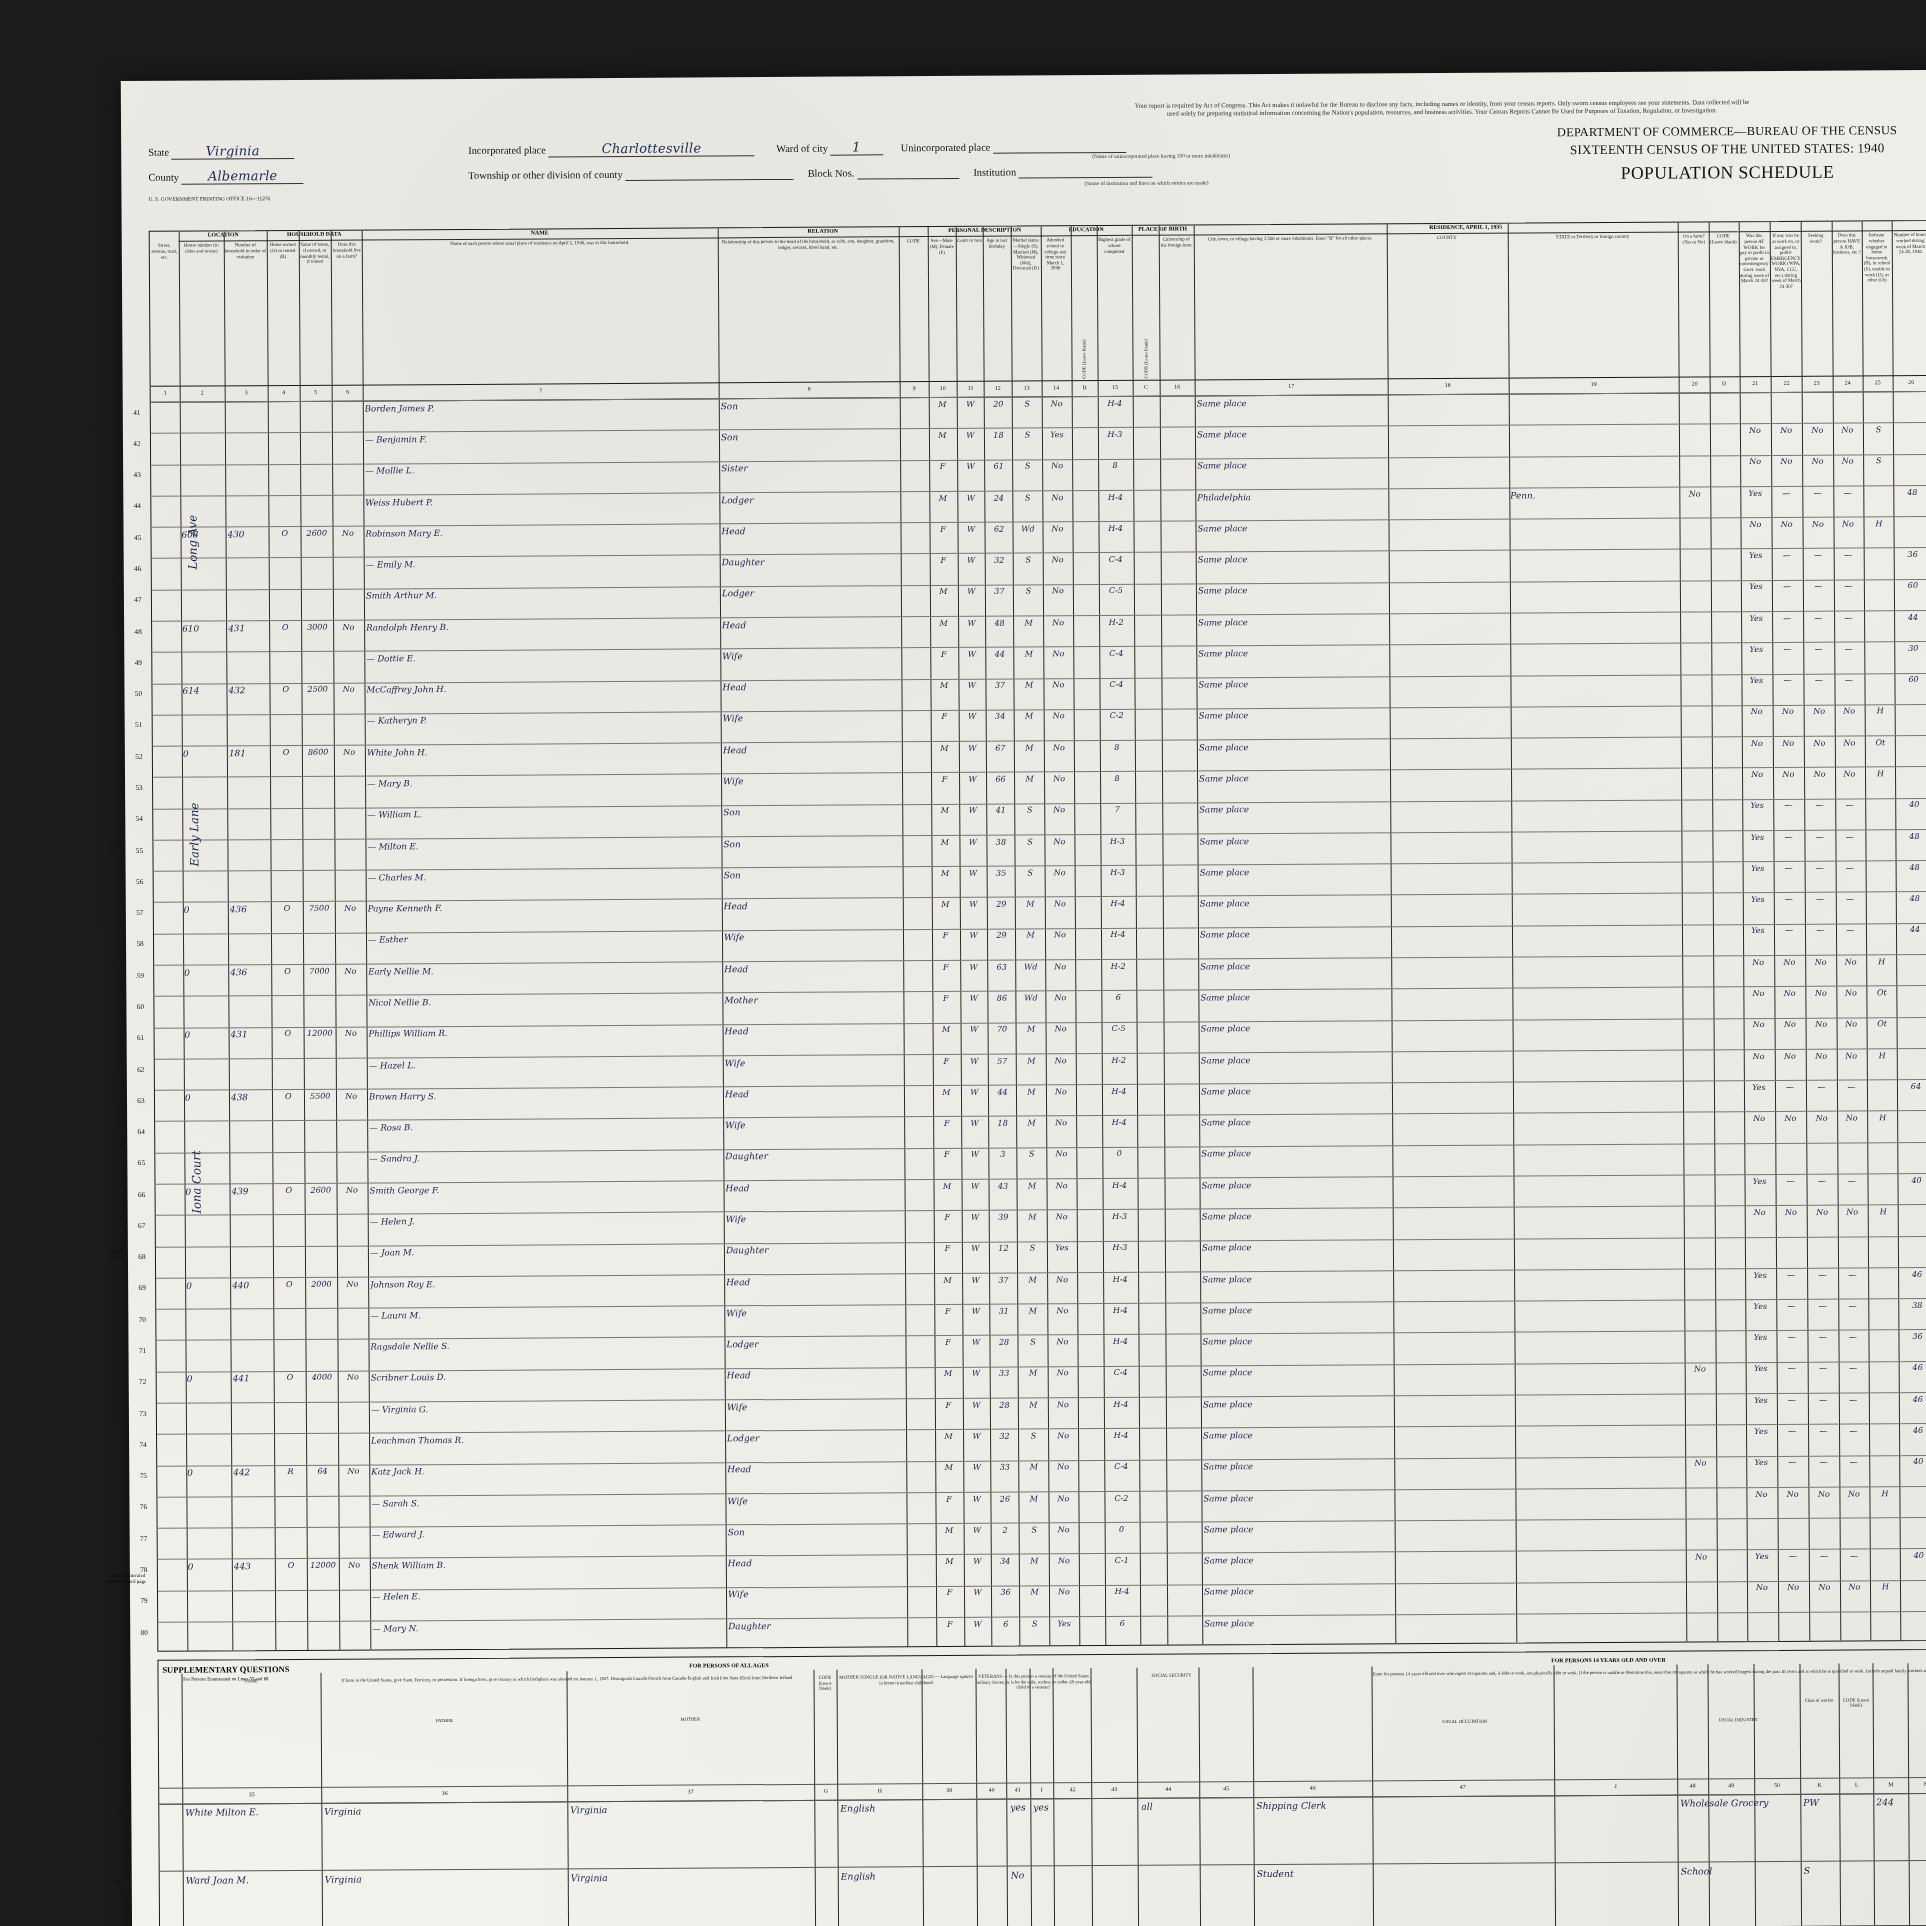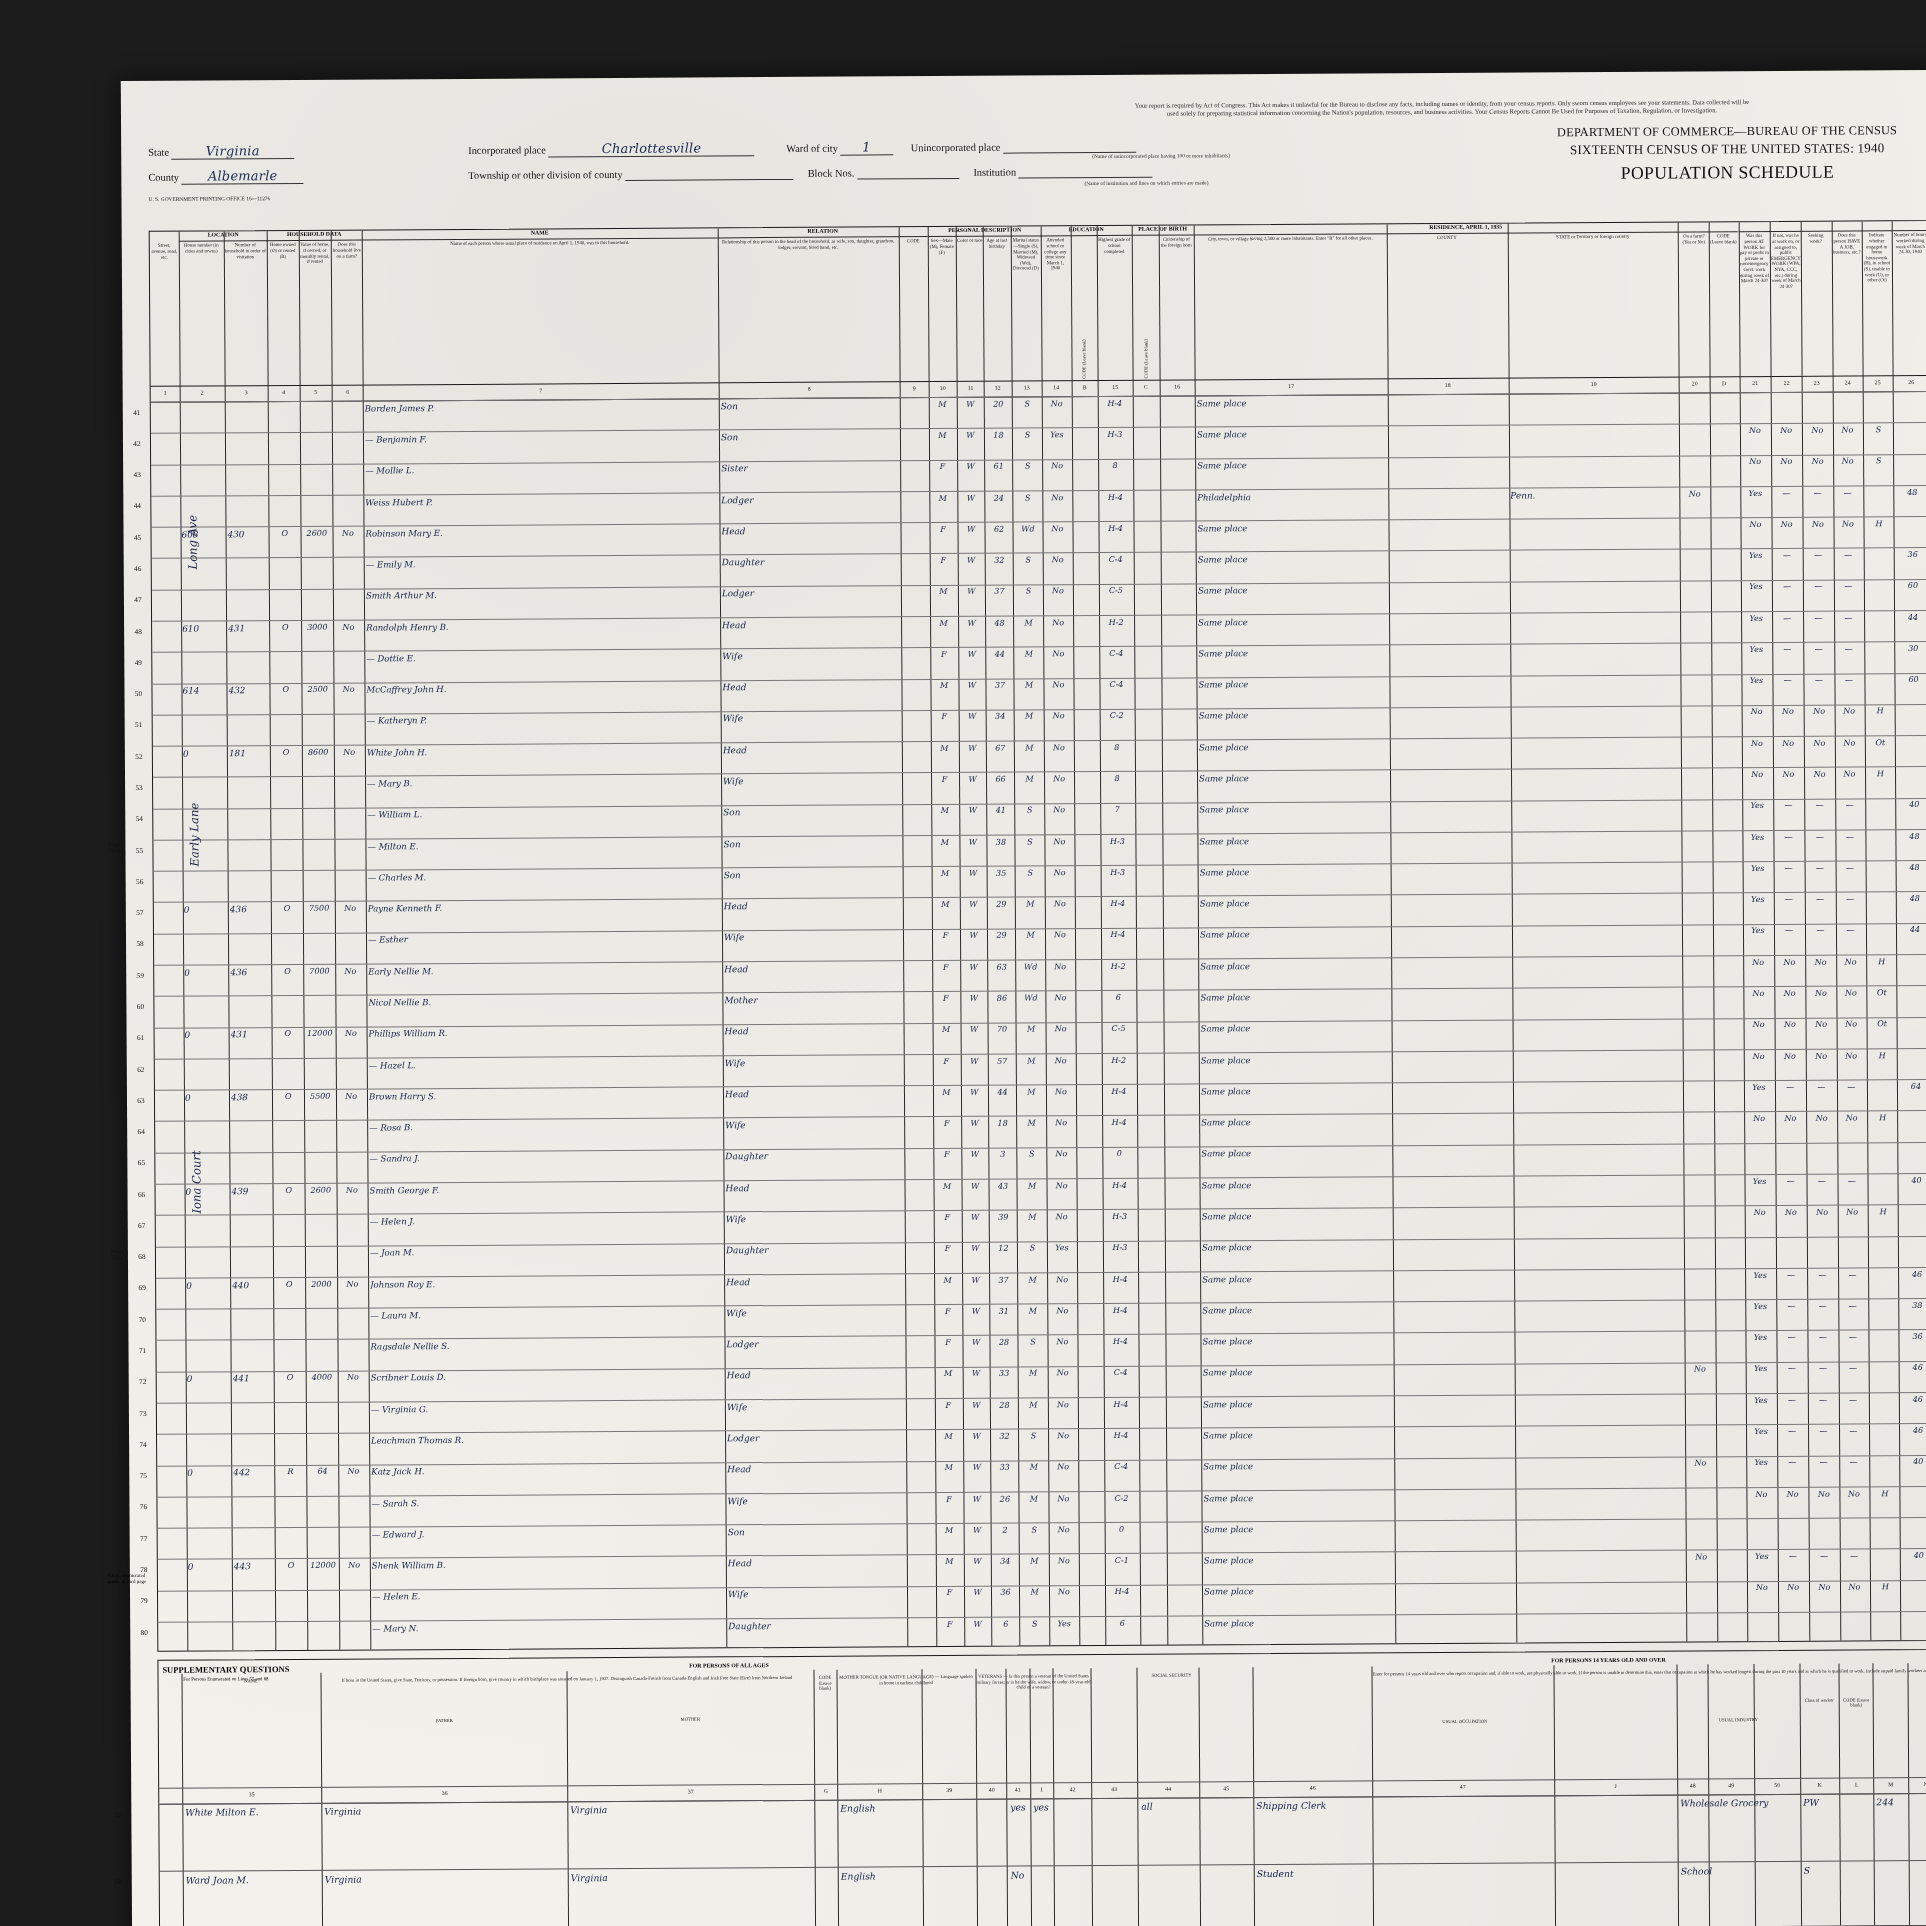--- a/index.html
+++ b/index.html
@@ -125,21 +125,21 @@
       </div>
       <div class="hdrline" style="left:0;top:65px;">
         <span>County</span>
         <span class="ul hand" style="min-width:116px">Albemarle</span>
       </div>
       <div class="hdrline" style="left:0;top:92px;font-size:5.4px;">U. S. GOVERNMENT PRINTING OFFICE    16—11276</div>
 
       <div class="hdrline" style="left:320px;top:40px;">
         <span>Incorporated place</span>
         <span class="ul hand" style="min-width:200px">Charlottesville</span>
-        <span style="margin-left:29px">Ward of city</span>
+        <span style="margin-left:19px">Ward of city</span>
         <span class="ul hand" style="min-width:46px">1</span>
         <span style="margin-left:15.4px">Unincorporated place</span>
         <span class="ul" style="min-width:127px">&nbsp;</span>
       </div>
       <div class="subnote" style="position:absolute;left:944px;top:55px;">(Name of unincorporated place having 100 or more inhabitants)</div>
 
       <div class="hdrline" style="left:320px;top:68px;">
         <span>Township or other division of county</span>
         <span class="ul" style="min-width:162px">&nbsp;</span>
         <span style="margin-left:11.6px">Block Nos.</span>

